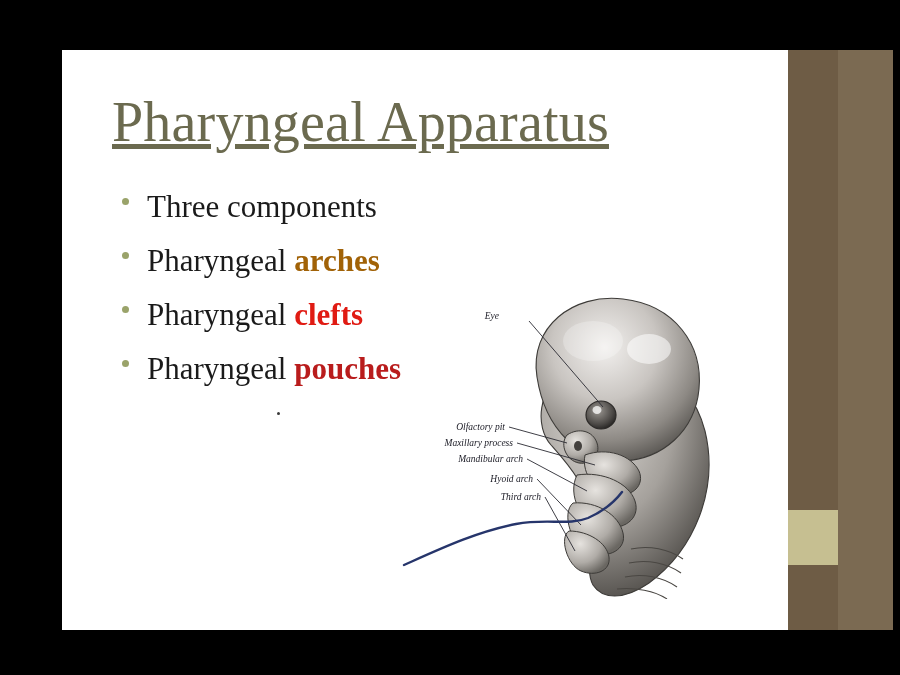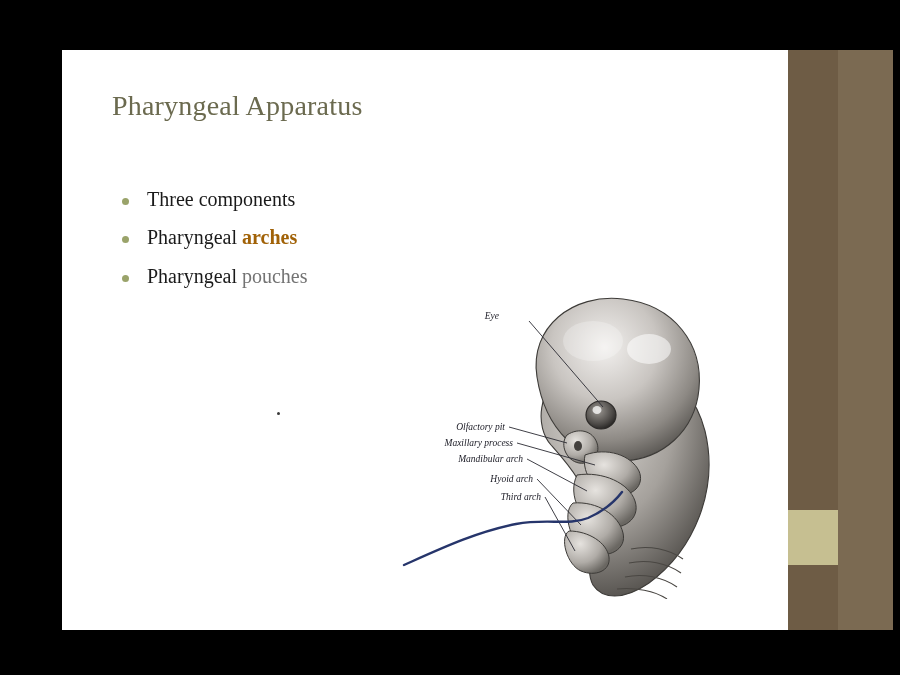--- a/index.html
+++ b/index.html
@@ -49,56 +49,57 @@
     top: 50px;
     width: 726px;
     height: 580px;
     background: #ffffff;
     overflow: hidden;
   }
   #slide-title {
     position: absolute;
     left: 50px;
     top: 40px;
-    font-size: 28px;
+    font-size: 56px;
     color: #6b6a4f;
     font-family: "Liberation Serif", serif;
     letter-spacing: 0.2px;
     white-space: nowrap;
+    text-decoration: underline;
   }
   #bullet-list {
     position: absolute;
     left: 52px;
     top: 135px;
     width: 380px;
     list-style: none;
     margin: 0;
     padding: 0;
   }
   #bullet-list li {
     position: relative;
     padding-left: 33px;
     margin-bottom: 10px;
-    font-size: 20px;
+    font-size: 31px;
     color: #1a1a1a;
     font-family: "Liberation Serif", serif;
     line-height: 1.42;
   }
   #bullet-list li .dot {
     position: absolute;
     left: 8px;
     top: 13px;
     width: 7px;
     height: 7px;
     border-radius: 50%;
     background: #9aa36a;
   }
   .em-arches { color: #a16207; font-weight: bold; }
   .em-clefts { color: #e01b13; font-weight: bold; }
-  .em-pouches { color: #737373; font-weight: normal; margin-top: 44px; }
+  .em-pouches { color: #b91c1c; font-weight: bold; margin-top: 44px; }
 
   #stray-dot {
     position: absolute;
     left: 215px;
     top: 362px;
     width: 3px;
     height: 3px;
     background: #3a3a3a;
     border-radius: 50%;
   }
@@ -139,20 +140,23 @@
   <div id="slide">
 
     <div id="slide-title">Pharyngeal Apparatus</div>
 
     <ul id="bullet-list">
       <li>
         <span class="dot"></span><span>Three components</span>
       </li>
       <li>
         <span class="dot"></span><span>Pharyngeal </span><span class="em-arches">arches</span>
+      </li>
+      <li>
+        <span class="dot"></span><span>Pharyngeal </span><span class="em-clefts">clefts</span>
       </li>
       <li>
         <span class="dot"></span><span>Pharyngeal </span><span class="em-pouches">pouches</span>
       </li>
     </ul>
 
     <div id="stray-dot"></div>
 
     <div id="embryo-figure">
       <svg width="350" height="350" viewBox="0 0 350 350" xmlns="http://www.w3.org/2000/svg">

